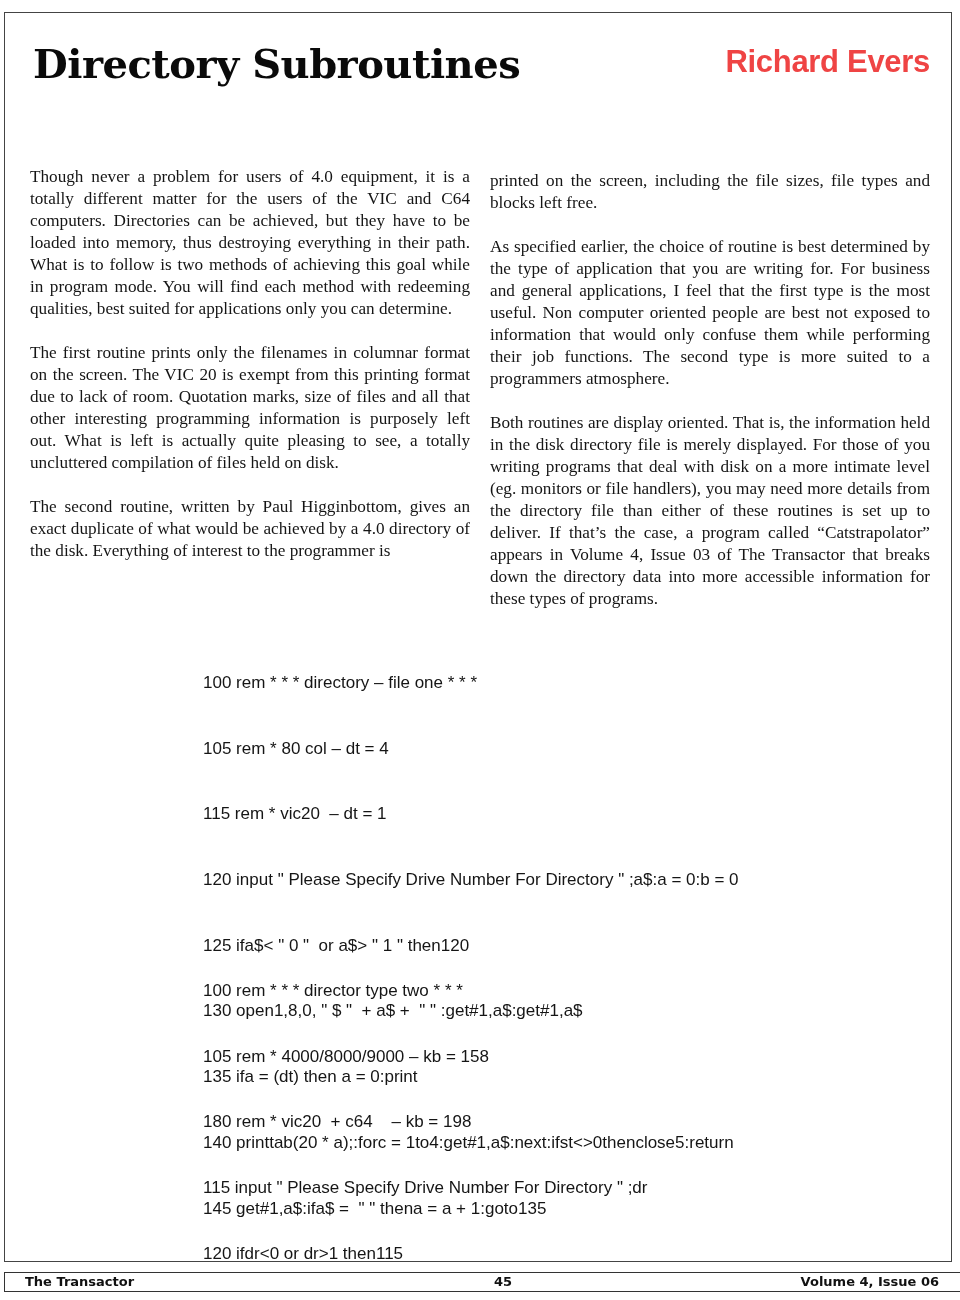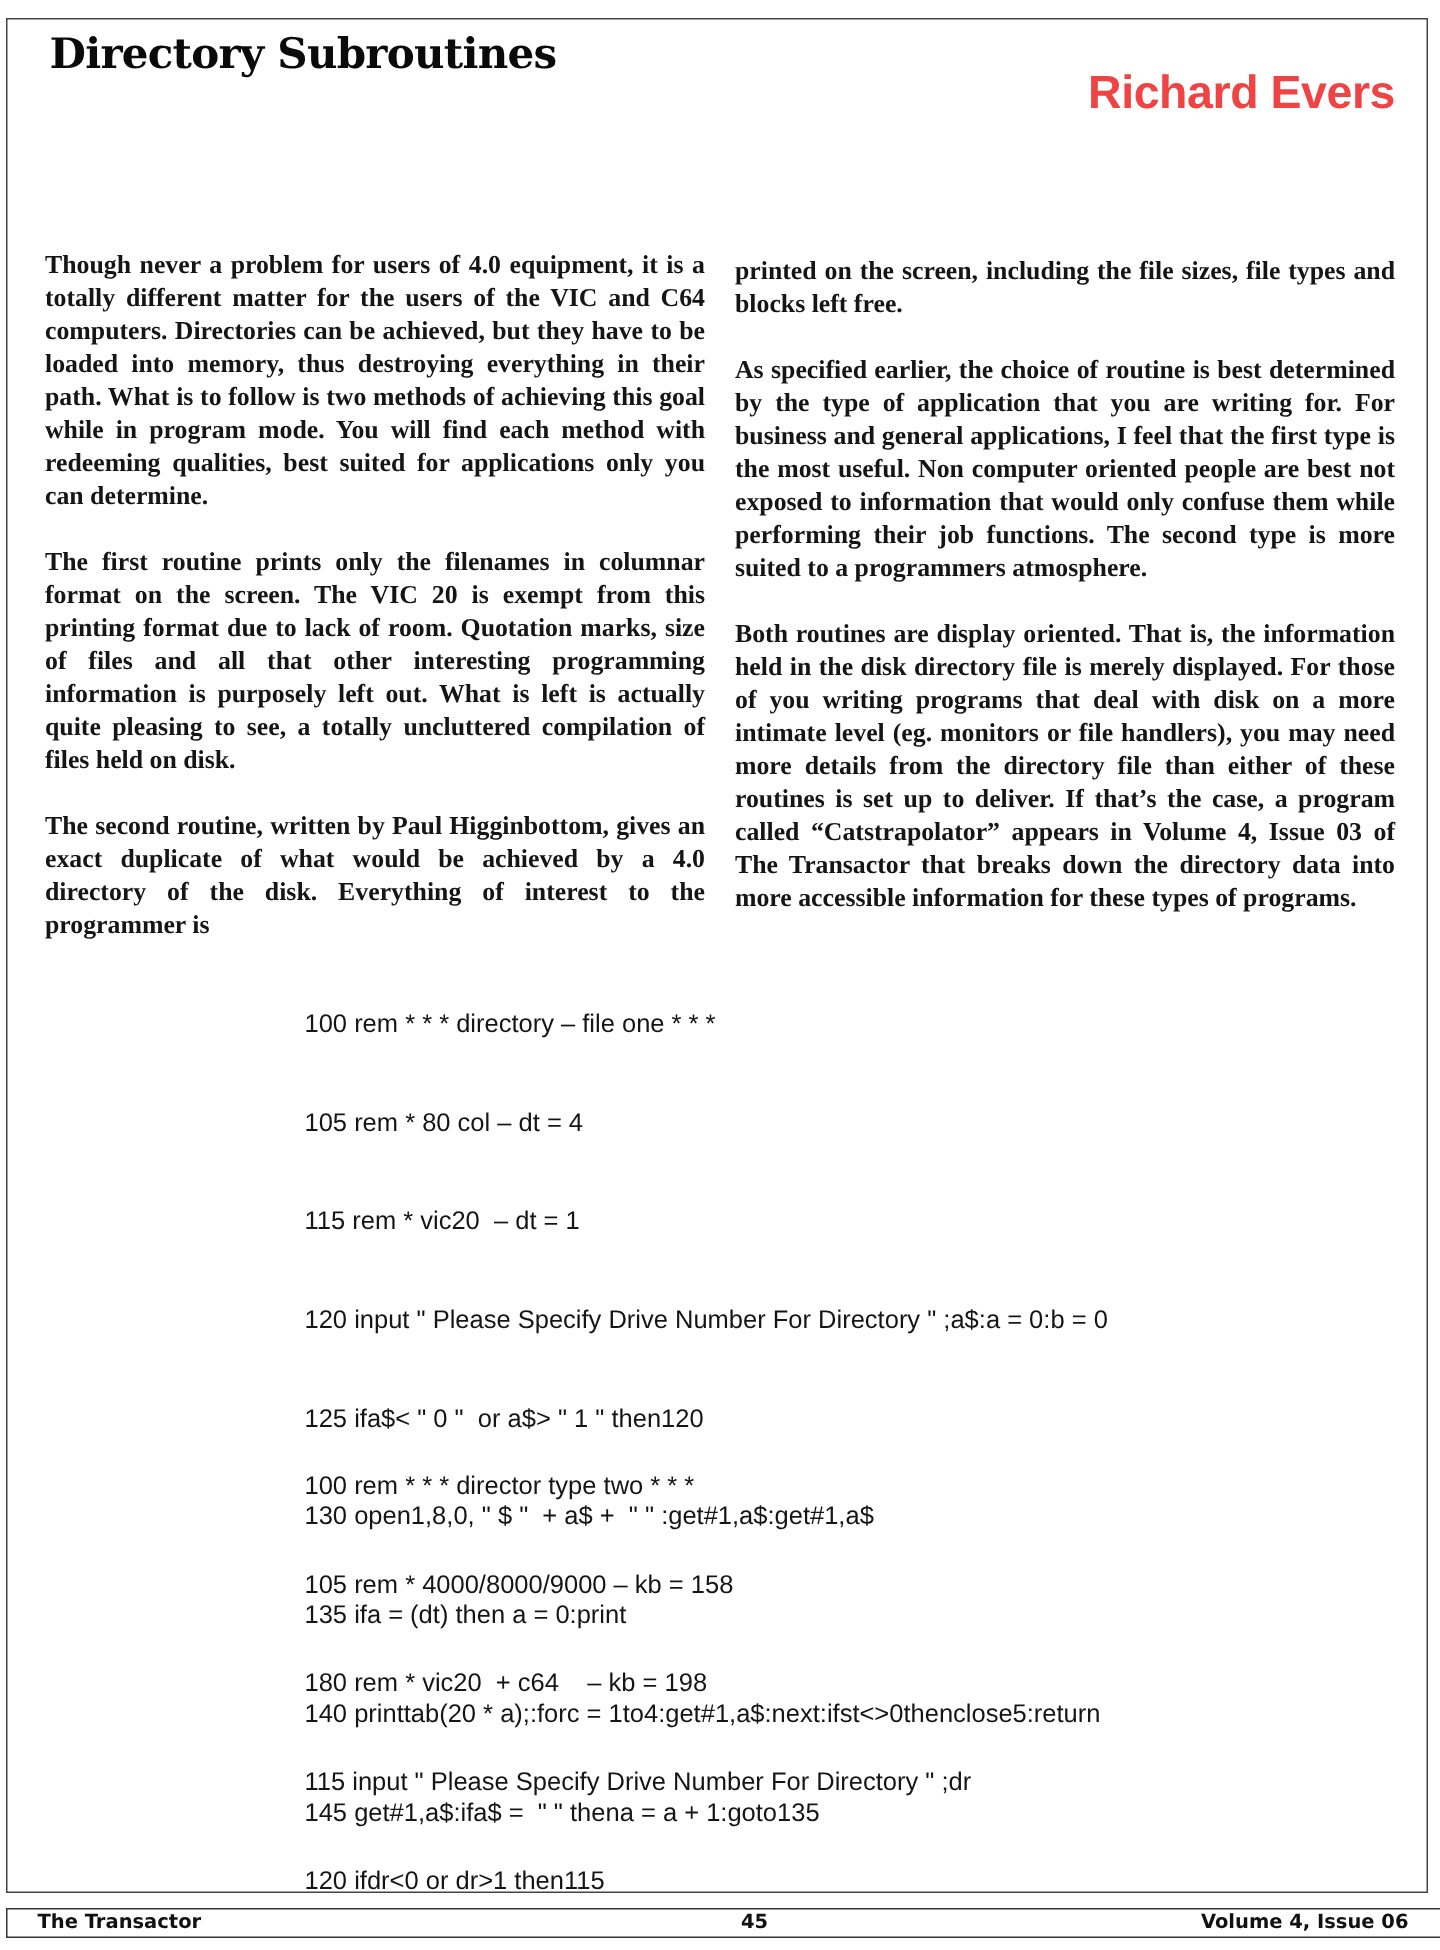--- a/index.html
+++ b/index.html
@@ -2,35 +2,35 @@
 <html><head>
 <meta charset="utf-8">
 <style>
   html, body { margin: 0; padding: 0; background: #ffffff; }
   body { width: 960px; height: 1300px; position: relative; overflow: hidden; color: #111; }
   .frame {
     position: absolute; left: 4px; top: 12px; width: 948px; height: 1250px;
     border: 1.5px solid #444; border-left-width: 1px; box-sizing: border-box;
   }
   .title {
-    position: absolute; left: 33px; top: 19px;
-    font-family: "DejaVu Serif", serif; font-weight: bold; font-size: 28px;
+    position: absolute; left: 33px; top: 40px;
+    font-family: "DejaVu Serif", serif; font-weight: bold; font-size: 40px;
     letter-spacing: -0.5px; color: #0a0a0a; margin: 0;
   }
   .author {
     position: absolute; right: 30px; top: 44px;
     font-family: Liberation Sans, sans-serif; font-weight: bold; font-size: 31px;
     letter-spacing: -0.3px; color: #ef4444; margin: 0;
   }
   .col {
     position: absolute; width: 440px;
     font-family: "Liberation Serif", serif; font-size: 17.2px; line-height: 22px;
     text-align: justify; color: #151515;
   }
-  .col p { margin: 0 0 22px 0; font-weight: bold; }
+  .col p { margin: 0 0 22px 0; }
   .col-left { left: 30px; top: 166px; }
   .col-right { left: 490px; top: 170px; }
   .code {
     position: absolute; left: 203px;
     font-family: "Liberation Sans", sans-serif; font-size: 17px; line-height: 21.9px;
     color: #151515; white-space: pre;
   }
   .code-one { top: 628px; }
   .code-two { top: 936px; }
   .code-line { display: block; }

